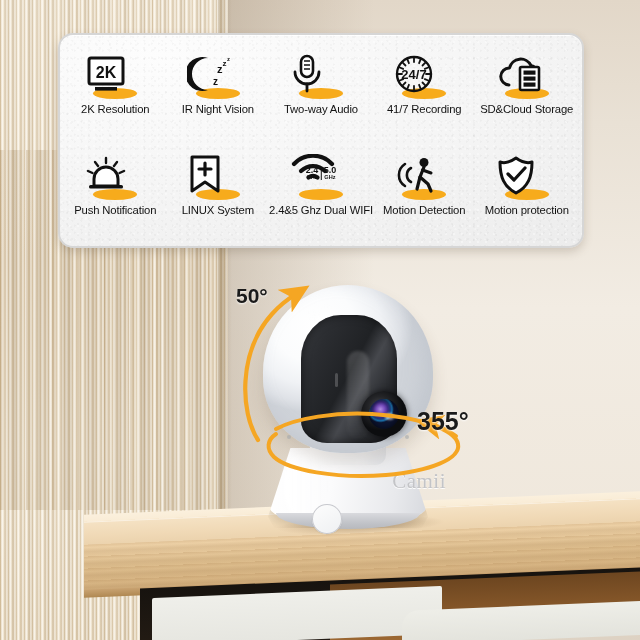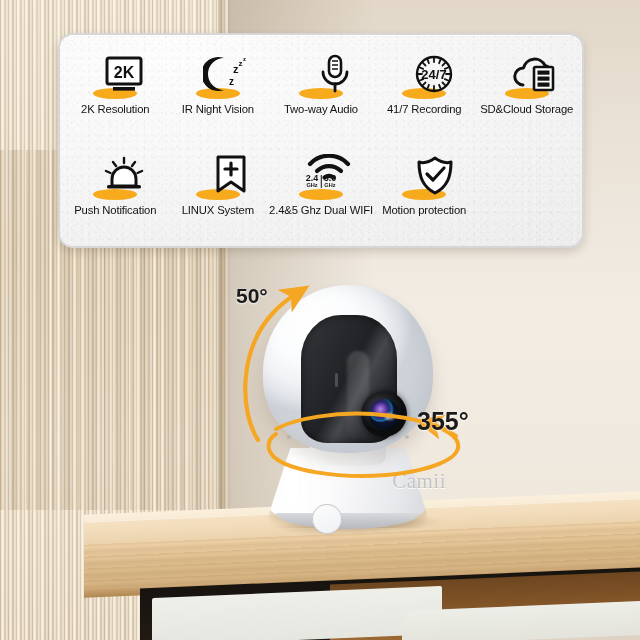--- a/index.html
+++ b/index.html
@@ -235,34 +235,34 @@
     grid-template-columns:repeat(5,1fr);
     grid-template-rows:repeat(2,1fr);
     padding:6px 4px 4px 4px;box-sizing:border-box;
   }
   .cell{
     display:flex;flex-direction:column;align-items:center;justify-content:flex-start;
     padding-top:6px;box-sizing:border-box;
   }
   .icon-wrap{
     position:relative;width:62px;height:56px;
-    display:flex;align-items:center;justify-content:flex-end;
+    display:flex;align-items:center;justify-content:flex-start;
   }
   .icon-wrap svg{position:relative;z-index:2;display:block;}
   .ellipse{
     position:absolute;left:50%;bottom:4px;transform:translateX(-50%);
     width:44px;height:11px;border-radius:50%;
     background:#f7ab1c;z-index:1;
   }
   .cell-label{
     font-size:11.3px;color:#131313;text-align:center;
     letter-spacing:-.15px;line-height:1.1;white-space:nowrap;
   }
   .wifi-bands{
-    position:absolute;left:50%;bottom:15px;transform:translateX(-50%);
+    position:absolute;left:50%;bottom:23px;transform:translateX(-50%);
     z-index:3;display:flex;align-items:center;gap:2px;
     font-size:8.5px;font-weight:bold;color:#111;line-height:1;
   }
   .wifi-bands .b{display:flex;flex-direction:column;align-items:center;}
   .wifi-bands .b .n{font-size:9px;}
   .wifi-bands .b .u{font-size:5.6px;}
   .wifi-bands .sep{width:1.4px;height:13px;background:#111;}
 </style>
 </head>
 <body>
@@ -459,20 +459,36 @@
             <div class="sep"></div>
             <div class="b">
               <span class="n">5.0</span>
               <span class="u">GHz</span>
             </div>
           </div>
         </div>
         <div class="cell-label">2.4&amp;5 Ghz Dual WIFI</div>
       </div>
 
+      <div class="cell">
+        <div class="icon-wrap">
+          <div class="ellipse"></div>
+          <svg width="46" height="42" viewBox="0 0 46 42">
+            <g stroke="#111" stroke-width="2.6" fill="none" stroke-linecap="round">
+              <path d="M12 9 A13 13 0 0 0 12 31"></path>
+              <path d="M18 13 A8 8 0 0 0 18 27"></path>
+            </g>
+            <circle cx="31" cy="7.5" r="4.5" fill="#111"></circle>
+            <path d="M31 12 L27 22 L24 34" fill="none" stroke="#111" stroke-width="3.2" stroke-linecap="round" stroke-linejoin="round"></path>
+            <path d="M27 22 L35 29 L38 36" fill="none" stroke="#111" stroke-width="3.2" stroke-linecap="round" stroke-linejoin="round"></path>
+            <path d="M29.5 15 L38 18" fill="none" stroke="#111" stroke-width="3" stroke-linecap="round"></path>
+          </svg>
+        </div>
+        <div class="cell-label">Motion Detection</div>
+      </div>
 
       <div class="cell">
         <div class="icon-wrap">
           <div class="ellipse"></div>
           <svg width="40" height="42" viewBox="0 0 40 42">
             <path d="M20 3 C27 8 33 8 36 7 C36 22 32 32 20 38 C8 32 4 22 4 7 C7 8 13 8 20 3 Z" fill="#fff" stroke="#111" stroke-width="3" stroke-linejoin="round"></path>
             <path d="M12 19 L18 25 L29 13" fill="none" stroke="#111" stroke-width="3.2" stroke-linecap="round" stroke-linejoin="round"></path>
           </svg>
         </div>
         <div class="cell-label">Motion protection</div>

